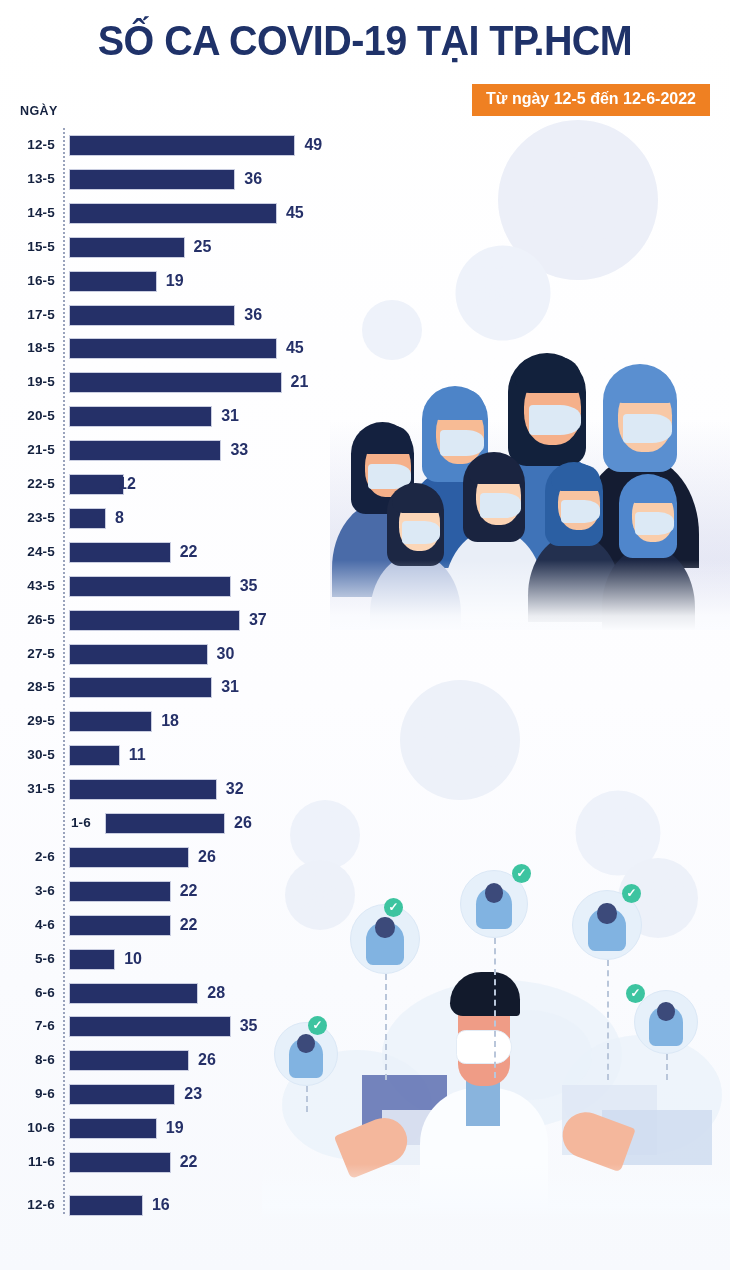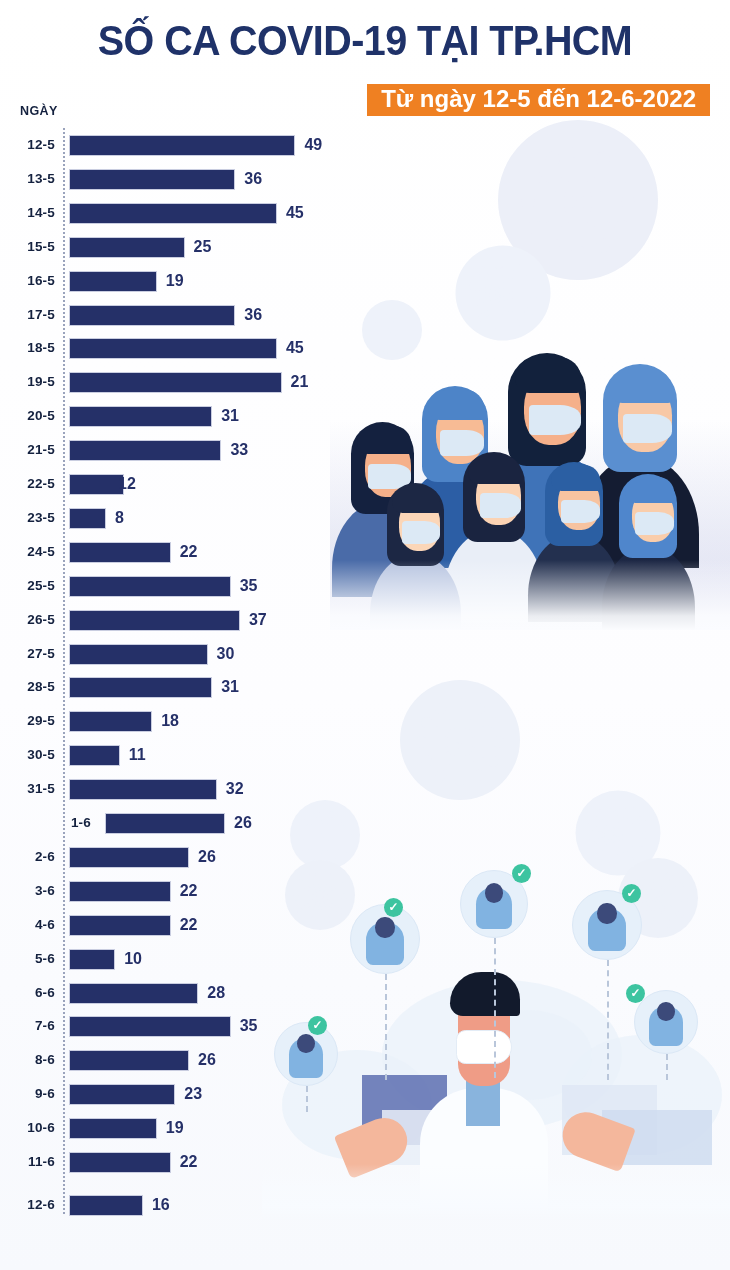--- a/index.html
+++ b/index.html
@@ -44,21 +44,21 @@
     letter-spacing: -0.6px;
     color: #1f3269;
     line-height: 50px;
     white-space: nowrap;
     transform: scaleX(0.94);
   }
   #date-badge {
     position: absolute; right: 20px; top: 84px;
     background: #ef8022;
     color: #ffffff;
-    font-size: 24px; font-weight: bold;
+    font-size: 16px; font-weight: bold;
     padding: 5px 14px 7px 14px;
     line-height: 20px;
     white-space: nowrap;
   }
   #axis-caption {
     position: absolute; left: 20px; top: 104px;
     font-size: 12.5px; font-weight: bold;
     color: #14213f;
     letter-spacing: 0.4px;
   }
@@ -496,21 +496,21 @@
           <div class="cat">23-5</div>
           <div class="bar" style="width: 36.96px; background: rgb(37, 48, 104);"></div>
           <div class="val" style="left: 114.96px;">8</div>
         </div>
         <div class="row" style="top: 406.8px;">
           <div class="cat">24-5</div>
           <div class="bar" style="width: 101.64px; background: rgb(37, 48, 104);"></div>
           <div class="val" style="left: 179.64px;">22</div>
         </div>
         <div class="row" style="top: 440.7px;">
-          <div class="cat">25-5</div>
+          <div class="cat">43-5</div>
           <div class="bar" style="width: 161.7px; background: rgb(37, 48, 104);"></div>
           <div class="val" style="left: 239.7px;">35</div>
         </div>
         <div class="row" style="top: 474.6px;">
           <div class="cat">26-5</div>
           <div class="bar" style="width: 170.94px; background: rgb(37, 48, 104);"></div>
           <div class="val" style="left: 248.94px;">37</div>
         </div>
         <div class="row" style="top: 508.5px;">
           <div class="cat">27-5</div>

